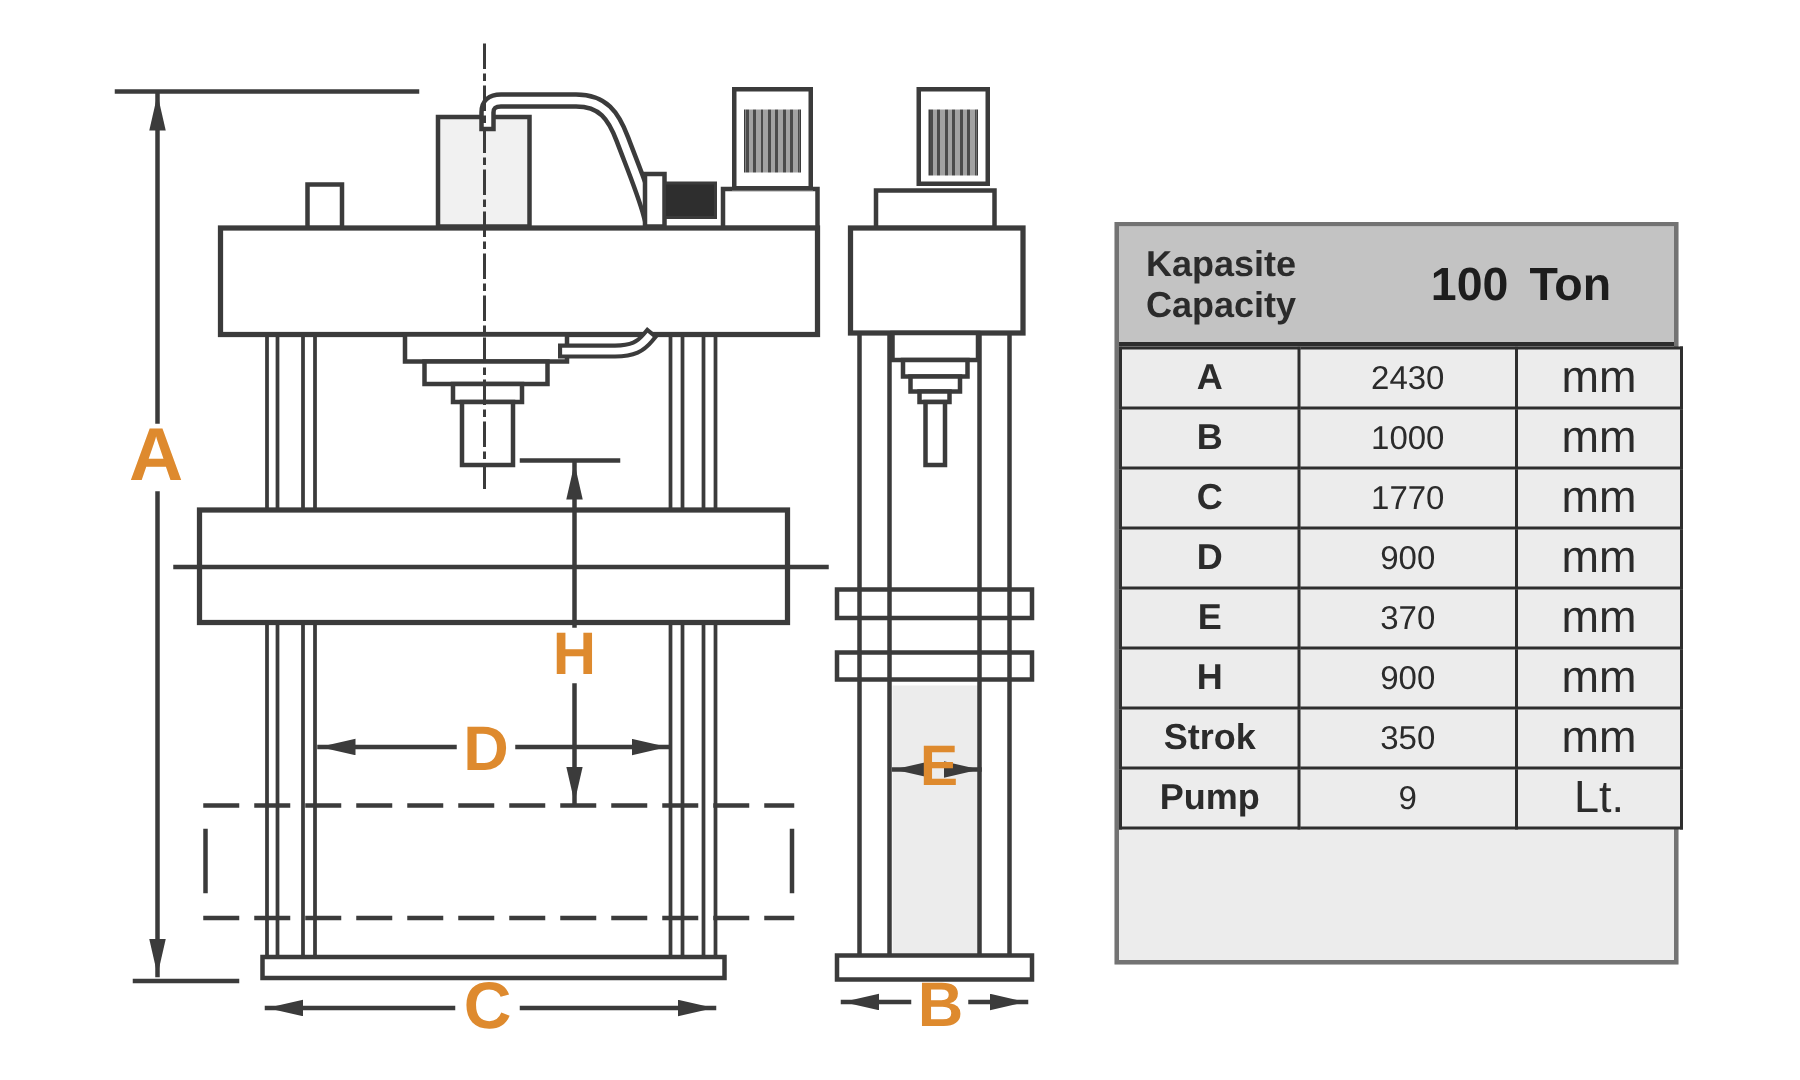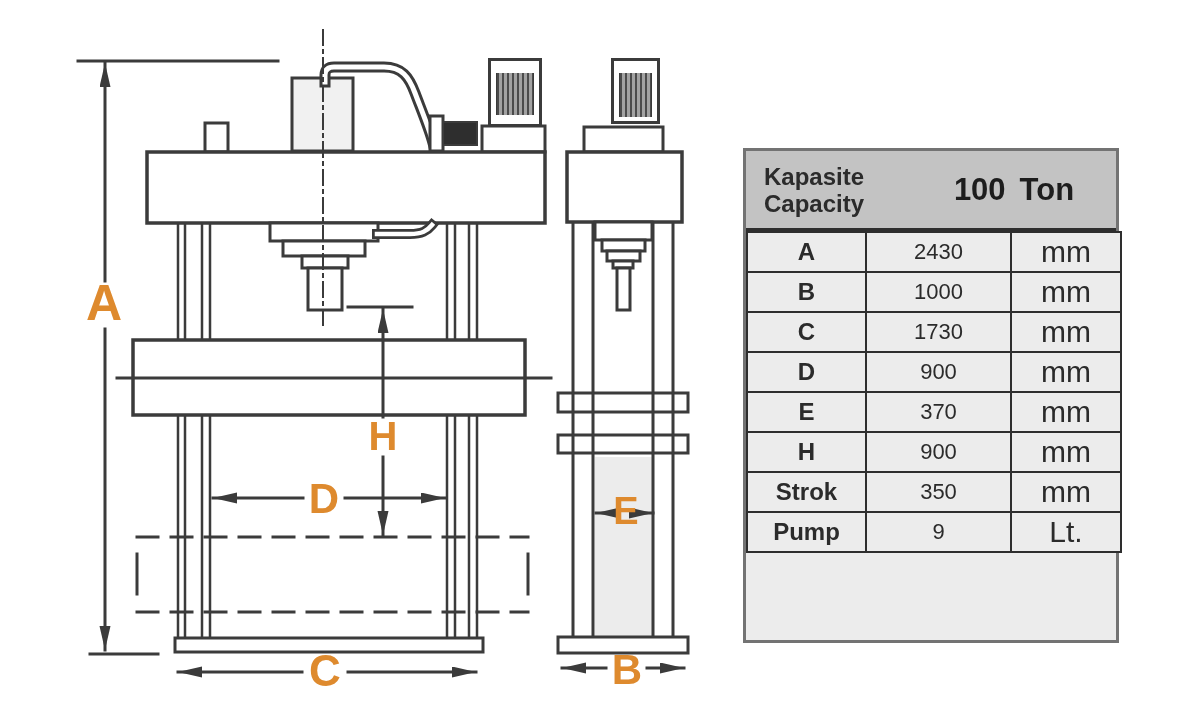--- a/index.html
+++ b/index.html
@@ -191,21 +191,21 @@
           <td class="value">2430</td>
           <td class="unit">mm</td>
         </tr>
         <tr>
           <td class="param">B</td>
           <td class="value">1000</td>
           <td class="unit">mm</td>
         </tr>
         <tr>
           <td class="param">C</td>
-          <td class="value">1730</td>
+          <td class="value">1770</td>
           <td class="unit">mm</td>
         </tr>
         <tr>
           <td class="param">D</td>
           <td class="value">900</td>
           <td class="unit">mm</td>
         </tr>
         <tr>
           <td class="param">E</td>
           <td class="value">370</td>

